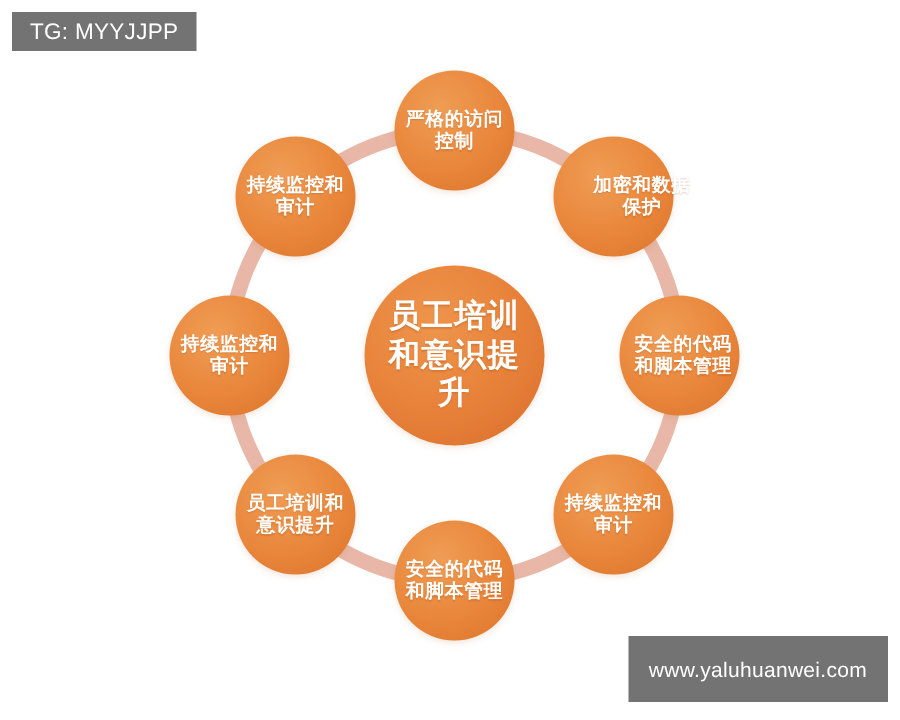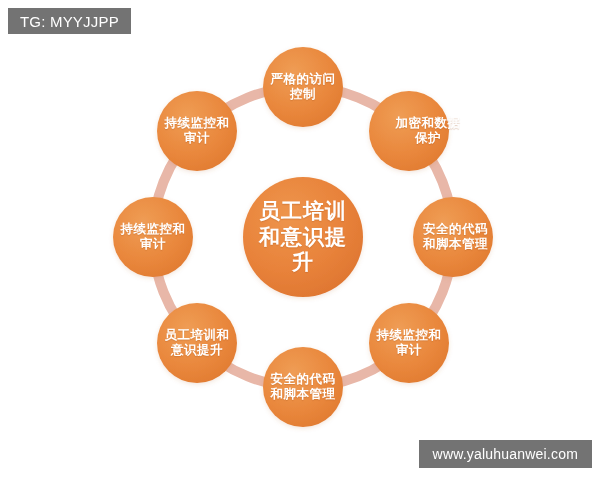--- a/index.html
+++ b/index.html
@@ -31,21 +31,21 @@
   }
   #wm-top {
     left: 8px;
     top: 8px;
     height: 26px;
     padding: 0 12px;
   }
   #wm-bottom {
     right: 8px;
     bottom: 12px;
-    height: 28px;
+    height: 44px;
     padding: 0 14px;
     font-size: 14px;
   }
 
   
   #stage {
     position: absolute;
     left: 0;
     top: 0;
     width: 600px;

